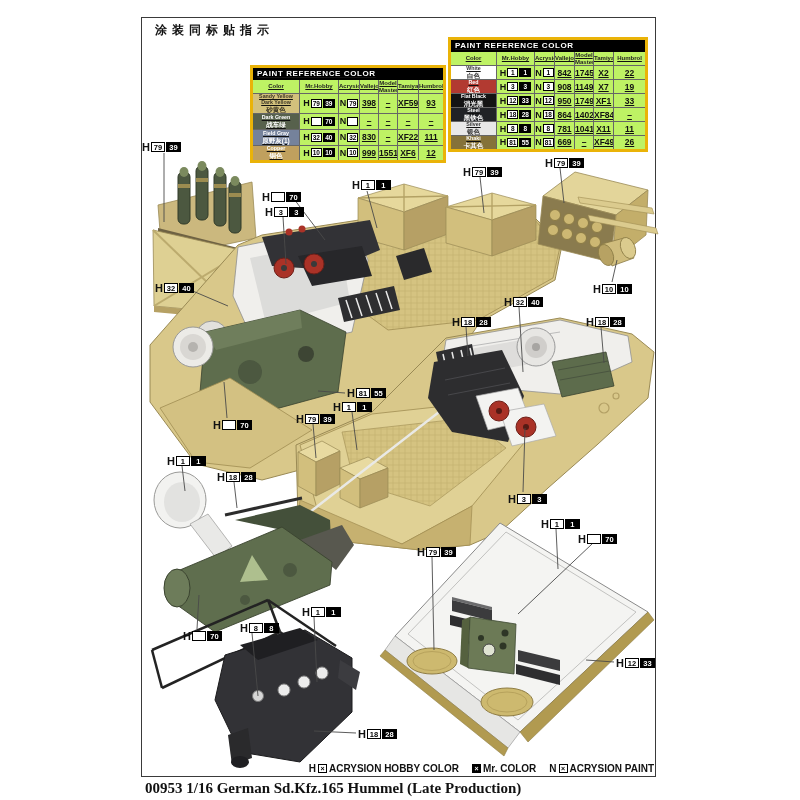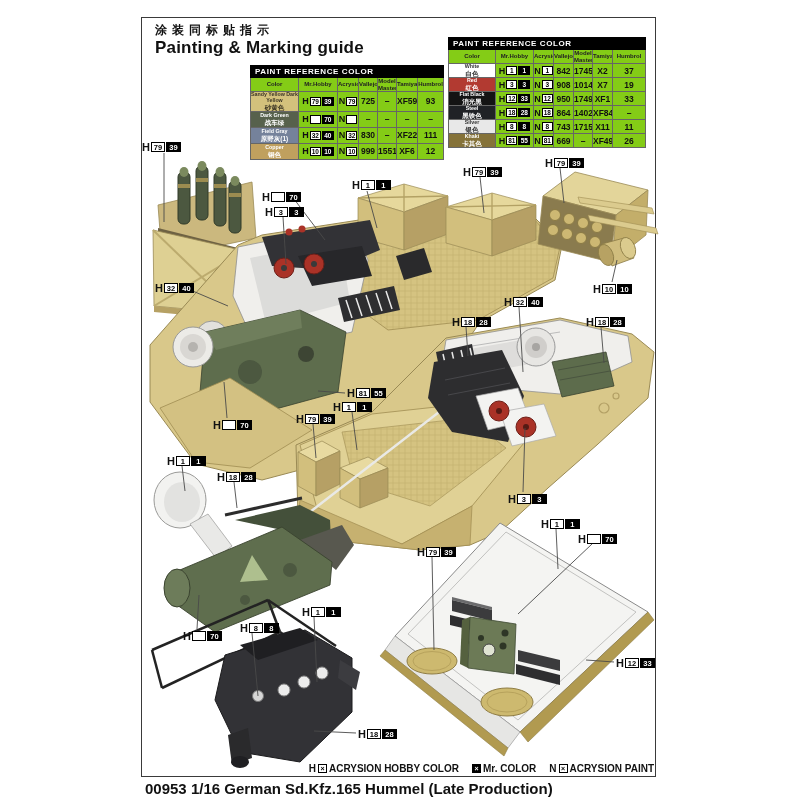--- a/index.html
+++ b/index.html
@@ -5,22 +5,22 @@
   html,body{margin:0;padding:0;background:#fff;}
   .page{position:relative;width:800px;height:800px;background:#fff;overflow:hidden;
         font-family:"Liberation Sans",sans-serif;color:#111;}
   .frame{position:absolute;left:141px;top:17px;width:515px;height:760px;
          border:1.3px solid #3a3a3a;box-sizing:border-box;}
   .titles{position:absolute;left:155px;top:24px;line-height:1.15;}
   .title-zh{font-size:12px;font-weight:bold;letter-spacing:5px;}
   .title-en{font-size:17px;font-weight:bold;letter-spacing:0.2px;}
 
   
-  .ptable{position:absolute;border-collapse:collapse;table-layout:fixed;background:#84cc16;
-          border:1px solid #eab308;}
+  .ptable{position:absolute;border-collapse:collapse;table-layout:fixed;background:#bef264;
+          border:3px solid #eab308;text-decoration:underline;}
   .ptable th,.ptable td{border:1px solid #666;padding:0;text-align:center;vertical-align:middle;
           overflow:hidden;}
   .ptable .bar{background:#000;color:#fff;font-size:8px;font-weight:bold;text-align:left;
           padding:1px 0 1px 4px;letter-spacing:0.6px;border:1px solid #000;height:8px;}
   .ptable .cols th{font-size:6px;font-weight:bold;color:#222;height:13px;line-height:1.05;}
   .ptable td{font-size:8.5px;font-weight:bold;}
   #tbl-left tbody tr{height:16px;}
   #tbl-right tbody tr{height:14px;}
   .swatch .en{font-size:5.3px;font-weight:bold;line-height:1.1;}
   .swatch .zh{font-size:6.5px;font-weight:bold;line-height:1.1;}
@@ -52,31 +52,30 @@
 
   .art{position:absolute;left:0;top:0;z-index:2;}
 
   .legend{position:absolute;left:280px;top:763px;width:374px;display:flex;justify-content:flex-end;
       align-items:center;gap:13px;font-size:10px;font-weight:bold;z-index:6;}
   .leg-item{display:inline-flex;align-items:center;gap:2px;}
   .xb{display:inline-flex;align-items:center;justify-content:center;width:9px;height:9px;
       border:1px solid #000;background:#fff;color:#000;font-size:7px;font-weight:bold;box-sizing:border-box;}
   .xb.filled{background:#000;color:#fff;border-color:#000;}
 
-  .footer-title{position:absolute;left:145px;top:780px;font-size:15px;font-weight:bold;z-index:6;}
+  .footer-title{position:absolute;left:145px;top:780px;font-size:15px;font-weight:bold;z-index:6;font-family:Liberation Serif, serif;}
 </style>
 </head>
 <body>
 
 <div class="page">
   <div class="frame"></div>
 
   <div class="titles">
     <div class="title-zh">涂装同标贴指示</div>
-    <div class="title-en">Painting &amp; Marking guide</div>
   </div>
 
   <table class="ptable" id="tbl-left" style="left:250px;top:65px;width:193px">
     <colgroup>
         <col style="width:48px">
         <col style="width:39px">
         <col style="width:21px">
         <col style="width:19px">
         <col style="width:19px">
         <col style="width:21px">
@@ -104,21 +103,21 @@
           </td>
         <td><span class="mh">
               <b>H</b>
               <span class="wb">79</span>
               <span class="bb">39</span>
             </span></td>
         <td><span class="mh">
               <b>N</b>
               <span class="wb">79</span>
             </span></td>
-        <td>725</td>
+        <td>398</td>
         <td>–</td>
         <td>XF59</td>
         <td>93</td>
       </tr>
       <tr>
         <td class="swatch sw-darkgreen">
           <div class="en">Dark Green</div>
           <div class="zh">战车绿</div>
           </td>
         <td><span class="mh">
@@ -211,38 +210,38 @@
               <span class="wb">1</span>
               <span class="bb">1</span>
             </span></td>
         <td><span class="mh">
               <b>N</b>
               <span class="wb">1</span>
             </span></td>
         <td>842</td>
         <td>1745</td>
         <td>X2</td>
-        <td>37</td>
+        <td>22</td>
       </tr>
       <tr>
         <td class="swatch sw-red">
           <div class="en">Red</div>
           <div class="zh">红色</div>
           </td>
         <td><span class="mh">
               <b>H</b>
               <span class="wb">3</span>
               <span class="bb">3</span>
             </span></td>
         <td><span class="mh">
               <b>N</b>
               <span class="wb">3</span>
             </span></td>
         <td>908</td>
-        <td>1014</td>
+        <td>1149</td>
         <td>X7</td>
         <td>19</td>
       </tr>
       <tr>
         <td class="swatch sw-flatblack">
           <div class="en">Flat Black</div>
           <div class="zh">消光黑</div>
           </td>
         <td><span class="mh">
               <b>H</b>
@@ -284,22 +283,22 @@
           </td>
         <td><span class="mh">
               <b>H</b>
               <span class="wb">8</span>
               <span class="bb">8</span>
             </span></td>
         <td><span class="mh">
               <b>N</b>
               <span class="wb">8</span>
             </span></td>
-        <td>743</td>
-        <td>1715</td>
+        <td>781</td>
+        <td>1041</td>
         <td>X11</td>
         <td>11</td>
       </tr>
       <tr>
         <td class="swatch sw-khaki">
           <div class="en">Khaki</div>
           <div class="zh">卡其色</div>
           </td>
         <td><span class="mh">
               <b>H</b>

